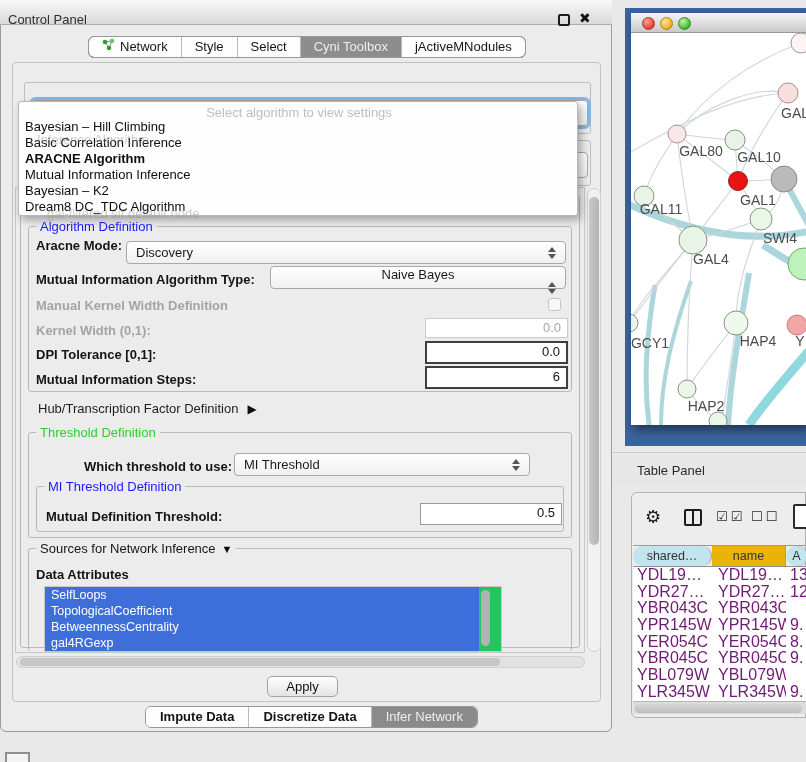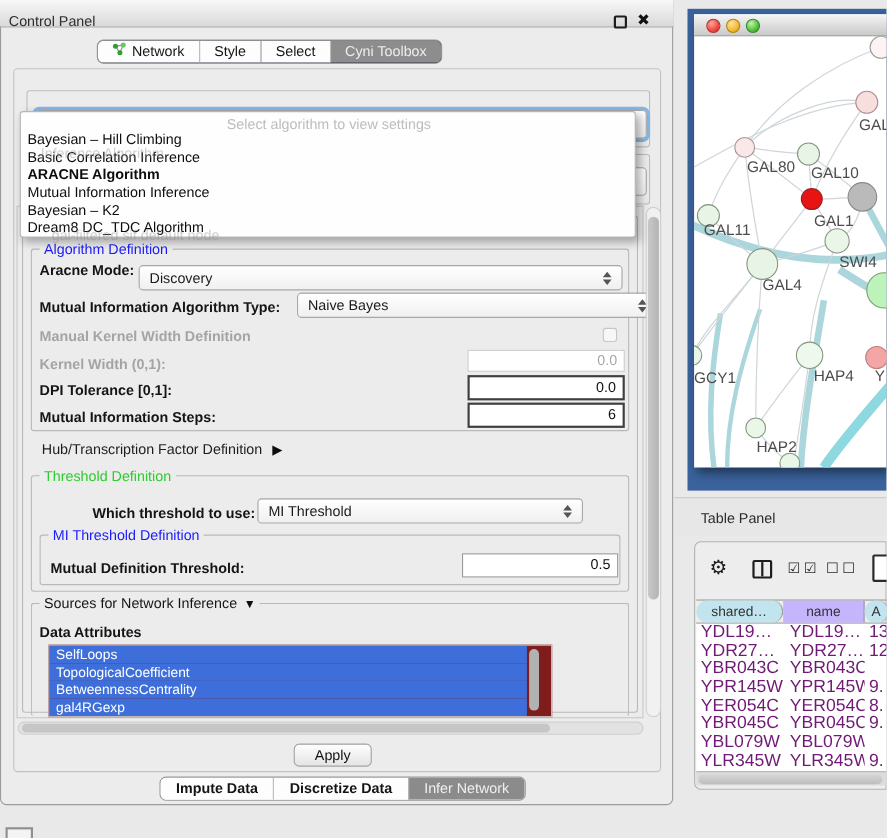--- a/index.html
+++ b/index.html
@@ -49,21 +49,21 @@
   .numfield { position:absolute; background:#fff; border:1px solid #cbcbcb; font-size:13px; text-align:right; padding:1px 6px; color:#111; }
   .numfield.dis { color:#a8a8a8; }
   .numfield.hard { border:2px solid #3f3f3f; }
 
   #cb-manual { left:548px; top:298px; width:13px; height:13px; border:1px solid #c6c6c6; border-radius:3px; background:#f7f7f7; }
   #hub-expander { left:38px; top:401px; font-size:13px; color:#1d1d1d; }
   .tri-right { display:inline-block; margin-left:9px; color:#0e0e0e; font-size:12px; }
   .tri-down  { display:inline-block; margin-left:6px; color:#0e0e0e; font-size:11px; }
 
   
-  #attr-list { left:44px; top:586px; width:458px; height:66px; background:#7f1d1d; border:1px solid #c9c9c9; overflow:hidden; }
+  #attr-list { left:44px; top:586px; width:458px; height:66px; background:#22c55e; border:1px solid #c9c9c9; overflow:hidden; }
   .attr-item { height:16px; line-height:16px; width:434px; background:#3d6ed9; color:#fff; font-size:12.5px; padding-left:6px; }
   #attr-scroll { left:480px; top:588px; width:11px; height:62px; }
   #attr-thumb { left:1px; top:2px; width:9px; height:56px; background:#b2b2b2; border-radius:5px; }
 
   
   #v-scroll { left:587px; top:188px; width:14px; height:464px; background:#f1f1f1; border:1px solid #d0d0d0; border-radius:7px; }
   #v-thumb { left:1px; top:8px; width:10px; height:348px; background:linear-gradient(90deg,#c9c9c9,#b3b3b3); border-radius:6px; }
   #h-scroll { left:16px; top:656px; width:569px; height:12px; background:#e2e2e2; border:1px solid #cfcfcf; border-radius:6px; }
   #h-thumb { left:3px; top:1px; width:480px; height:8px; background:#c6c6c6; border-radius:4px; }
 
@@ -95,21 +95,21 @@
   #tp-gear { left:645px; top:506px; font-size:18px; color:#1c1c1c; }
   #tp-split { left:684px; top:509px; width:18px; height:17px; border:2px solid #1c1c1c; border-radius:2px; }
   #tp-split i { position:absolute; left:6px; top:0; width:2px; height:13px; background:#1c1c1c; display:block; }
   #tp-checks, #tp-unchecks { font-size:13px; color:#2a2a2a; letter-spacing:3px; }
   #tp-checks { left:716px; top:509px; }
   #tp-unchecks { left:751px; top:509px; }
   #tp-doc { left:793px; top:504px; width:20px; height:25px; border:2px solid #2a2a2a; border-radius:2px; background:#fff; }
   #tp-header { left:633px; top:545px; height:22px; display:flex; border-top:1px solid #9a9a9a; border-bottom:1px solid #8e8e8e; }
   .th { font-size:12.5px; color:#333; text-align:center; line-height:20px; border-right:1px solid #9c9c9c; overflow:hidden; white-space:nowrap; }
   .th.blue { background:#c2e4ee;border-radius:10px; }
-  .th.gray { background:#c4b5fd; }
+  .th.gray { background:#eab308; }
   #tp-rows { left:633px; top:567px; width:173px; height:135px; background:#fff; overflow:hidden; }
   .tr { display:flex; height:16.7px; }
   .td { font-size:16px; color:#701a75; line-height:16px; white-space:nowrap; overflow:hidden; }
   .td.c1 { width:79px; padding-left:4px; }
   .td.c2 { width:74px; padding-left:6px; }
   .td.c3 { width:20px; padding-left:4px; }
   #tp-hscroll { left:633px; top:701px; width:173px; height:13px; background:#dcdcdc; border-top:1px solid #b5b5b5; }
   #tp-hthumb { left:2px; top:2px; width:167px; height:9px; background:linear-gradient(#d6d6d6,#bdbdbd); border-radius:5px; }
 
   #corner-grip { left:5px; top:752px; width:25px; height:14px; border:2px solid #909090; background:#f4f4f4; }
@@ -137,20 +137,23 @@
     </div>
     <div class="tab">
       <span>Style</span>
     </div>
     <div class="tab">
       <span>Select</span>
     </div>
     <div class="tab sel">
       <span>Cyni Toolbox</span>
     </div>
+    <div class="tab">
+      <span>jActiveMNodules</span>
+    </div>
   </div>
 
 <div class="abs" id="cp-content"></div>
 
 <div class="abs bg-groupbox" style="left:24px; top:82px; width:567px; height:52px;"></div>
 <div class="abs combo" style="left:32px; top:100px; width:556px; height:26px;" id="bg-combo-a">
   <span style="visibility:hidden;">ARACNE Algorithm</span>
   <span class="spin">
       <i class="up"></i>
       <i class="dn"></i>
@@ -189,21 +192,21 @@
 <span class="lbl abs" style="left:36px; top:238px;">Aracne Mode:</span>
 <div class="abs combo" style="left:126px; top:241px; width:440px; height:23px;">
   <span>Discovery</span>
   <span class="spin">
       <i class="up"></i>
       <i class="dn"></i>
     </span>
 </div>
 
 <span class="lbl abs" style="left:36px; top:272px;">Mutual Information Algorithm Type:</span>
-<div class="abs combo" style="left:270px; top:266px; width:328px; height:23px;">
+<div class="abs combo" style="left:270px; top:266px; width:296px; height:23px;flex-direction:column;">
   <span>Naive Bayes</span>
   <span class="spin">
       <i class="up"></i>
       <i class="dn"></i>
     </span>
 </div>
 
 <span class="lbl dis abs" style="left:36px; top:298px;">Manual Kernel Width Definition</span>
 <div class="abs" id="cb-manual"></div>
 

